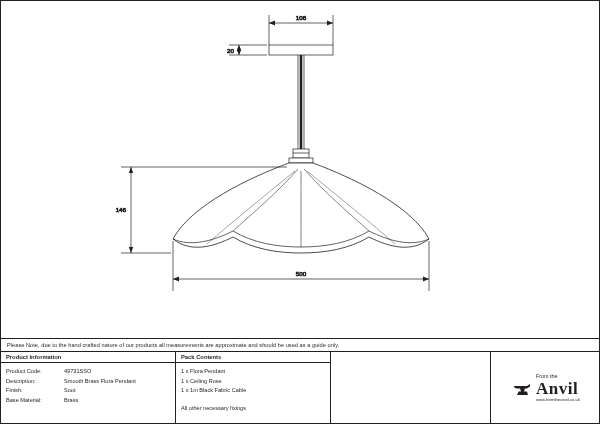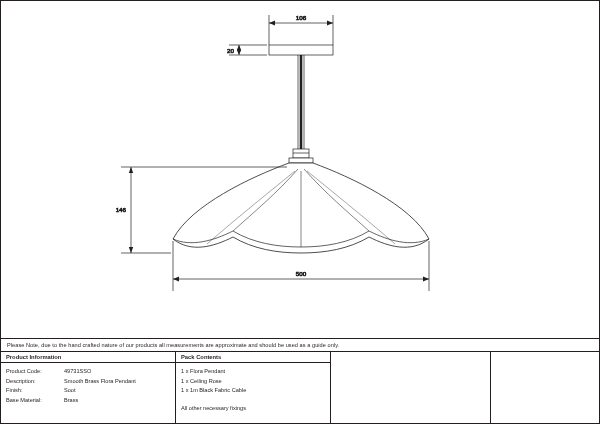--- a/index.html
+++ b/index.html
@@ -262,15 +262,27 @@
       <div class="col-body">
         <div class="pack-line">1 x Flora Pendant</div>
         <div class="pack-line">1 x Ceiling Rose</div>
         <div class="pack-line">1 x 1m Black Fabric Cable</div>
         <div class="pack-line spaced">All other necessary fixings</div>
       </div>
     </div>
 
     <div class="col col-blank"></div>
 
+    <div class="col col-logo">
+      <div class="logo-wrap">
+        <svg class="logo-mark" viewBox="0 0 40 40">
+          <path d="M4 16 L30 16 L36 12 L36 17 L30 21 L26 21 L24 27 L30 27 L32 34 L10 34 L13 27 L18 27 L16 21 L10 21 C6 21 4 19 4 16 Z" fill="#231f20"></path>
+        </svg>
+        <div class="logo-text">
+          <span class="logo-from">From the</span>
+          <span class="logo-anvil">Anvil</span>
+          <span class="logo-url">www.fromtheanvil.co.uk</span>
+        </div>
+      </div>
+    </div>
 
   </div>
 </div>
 
 </body></html>

